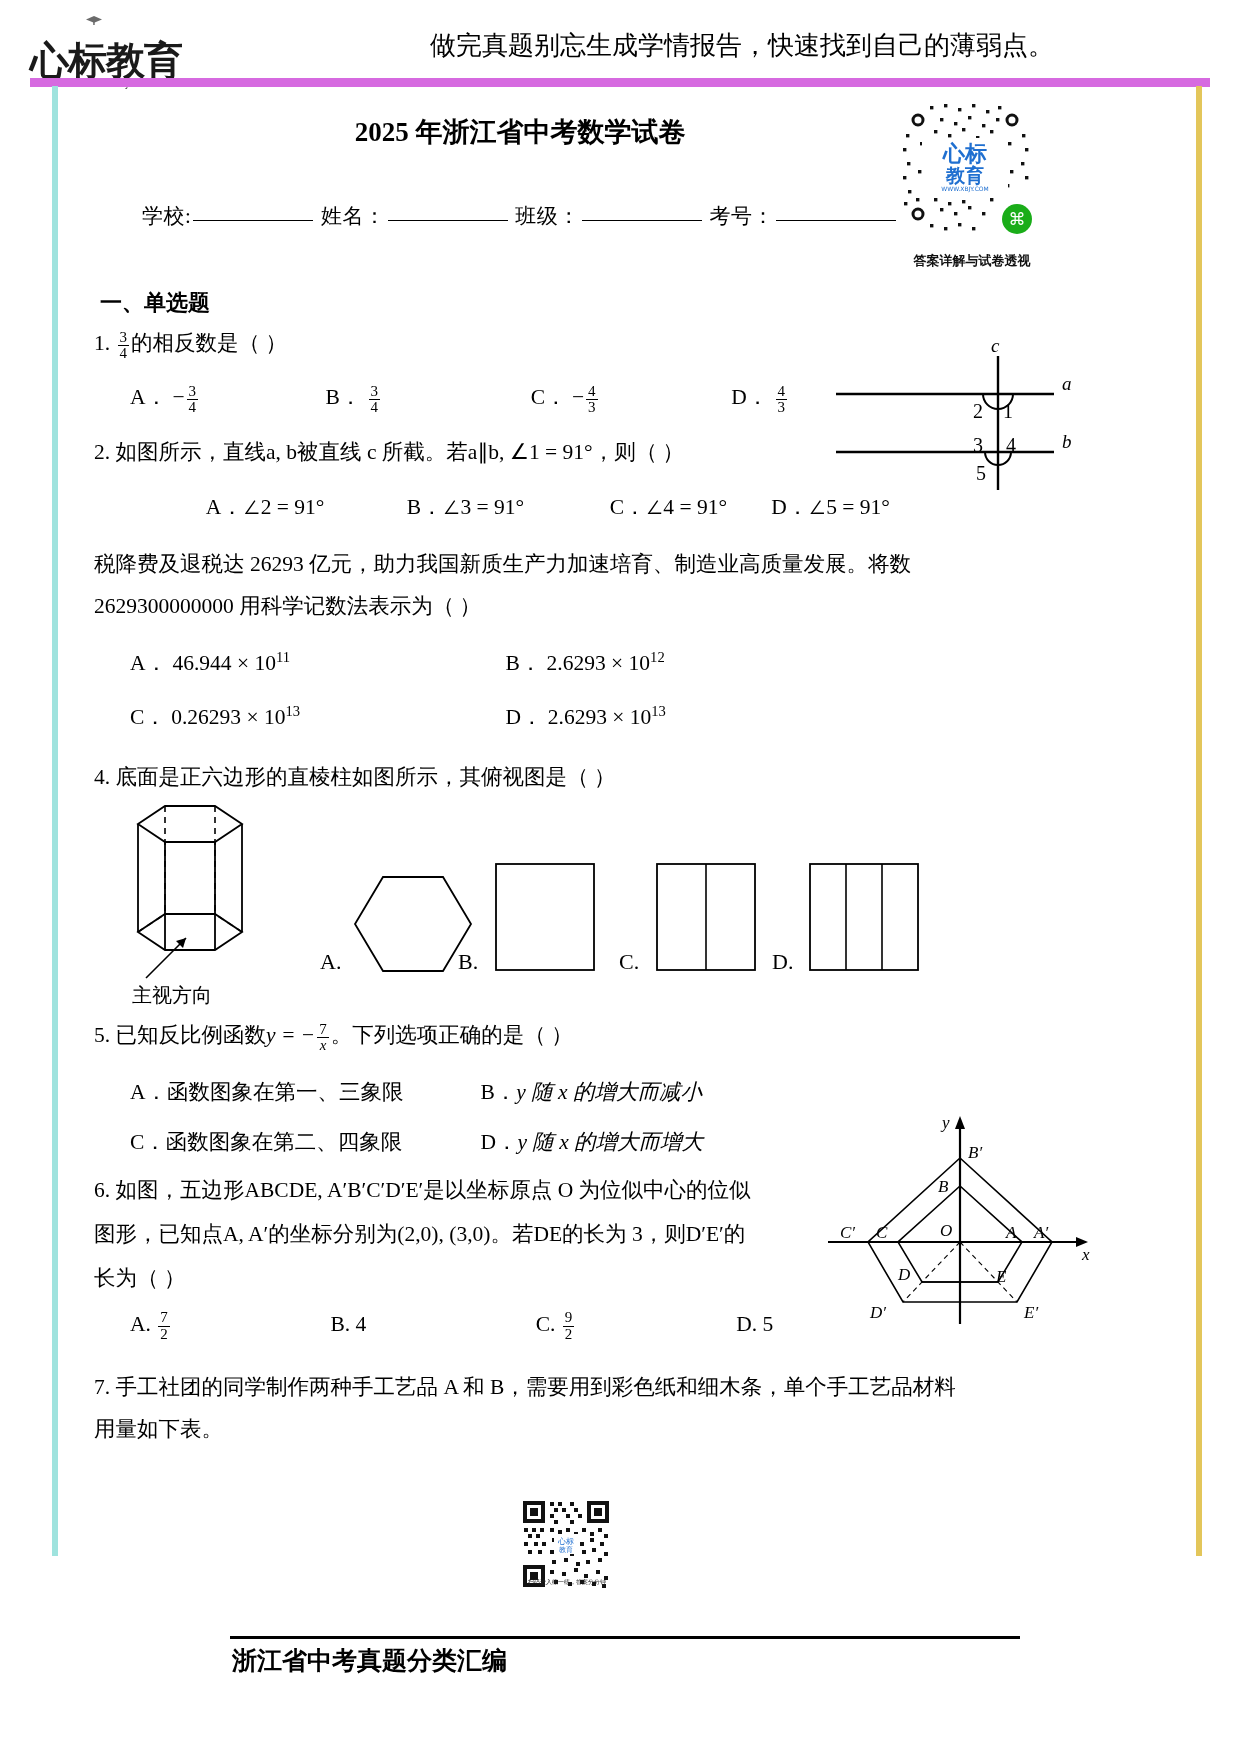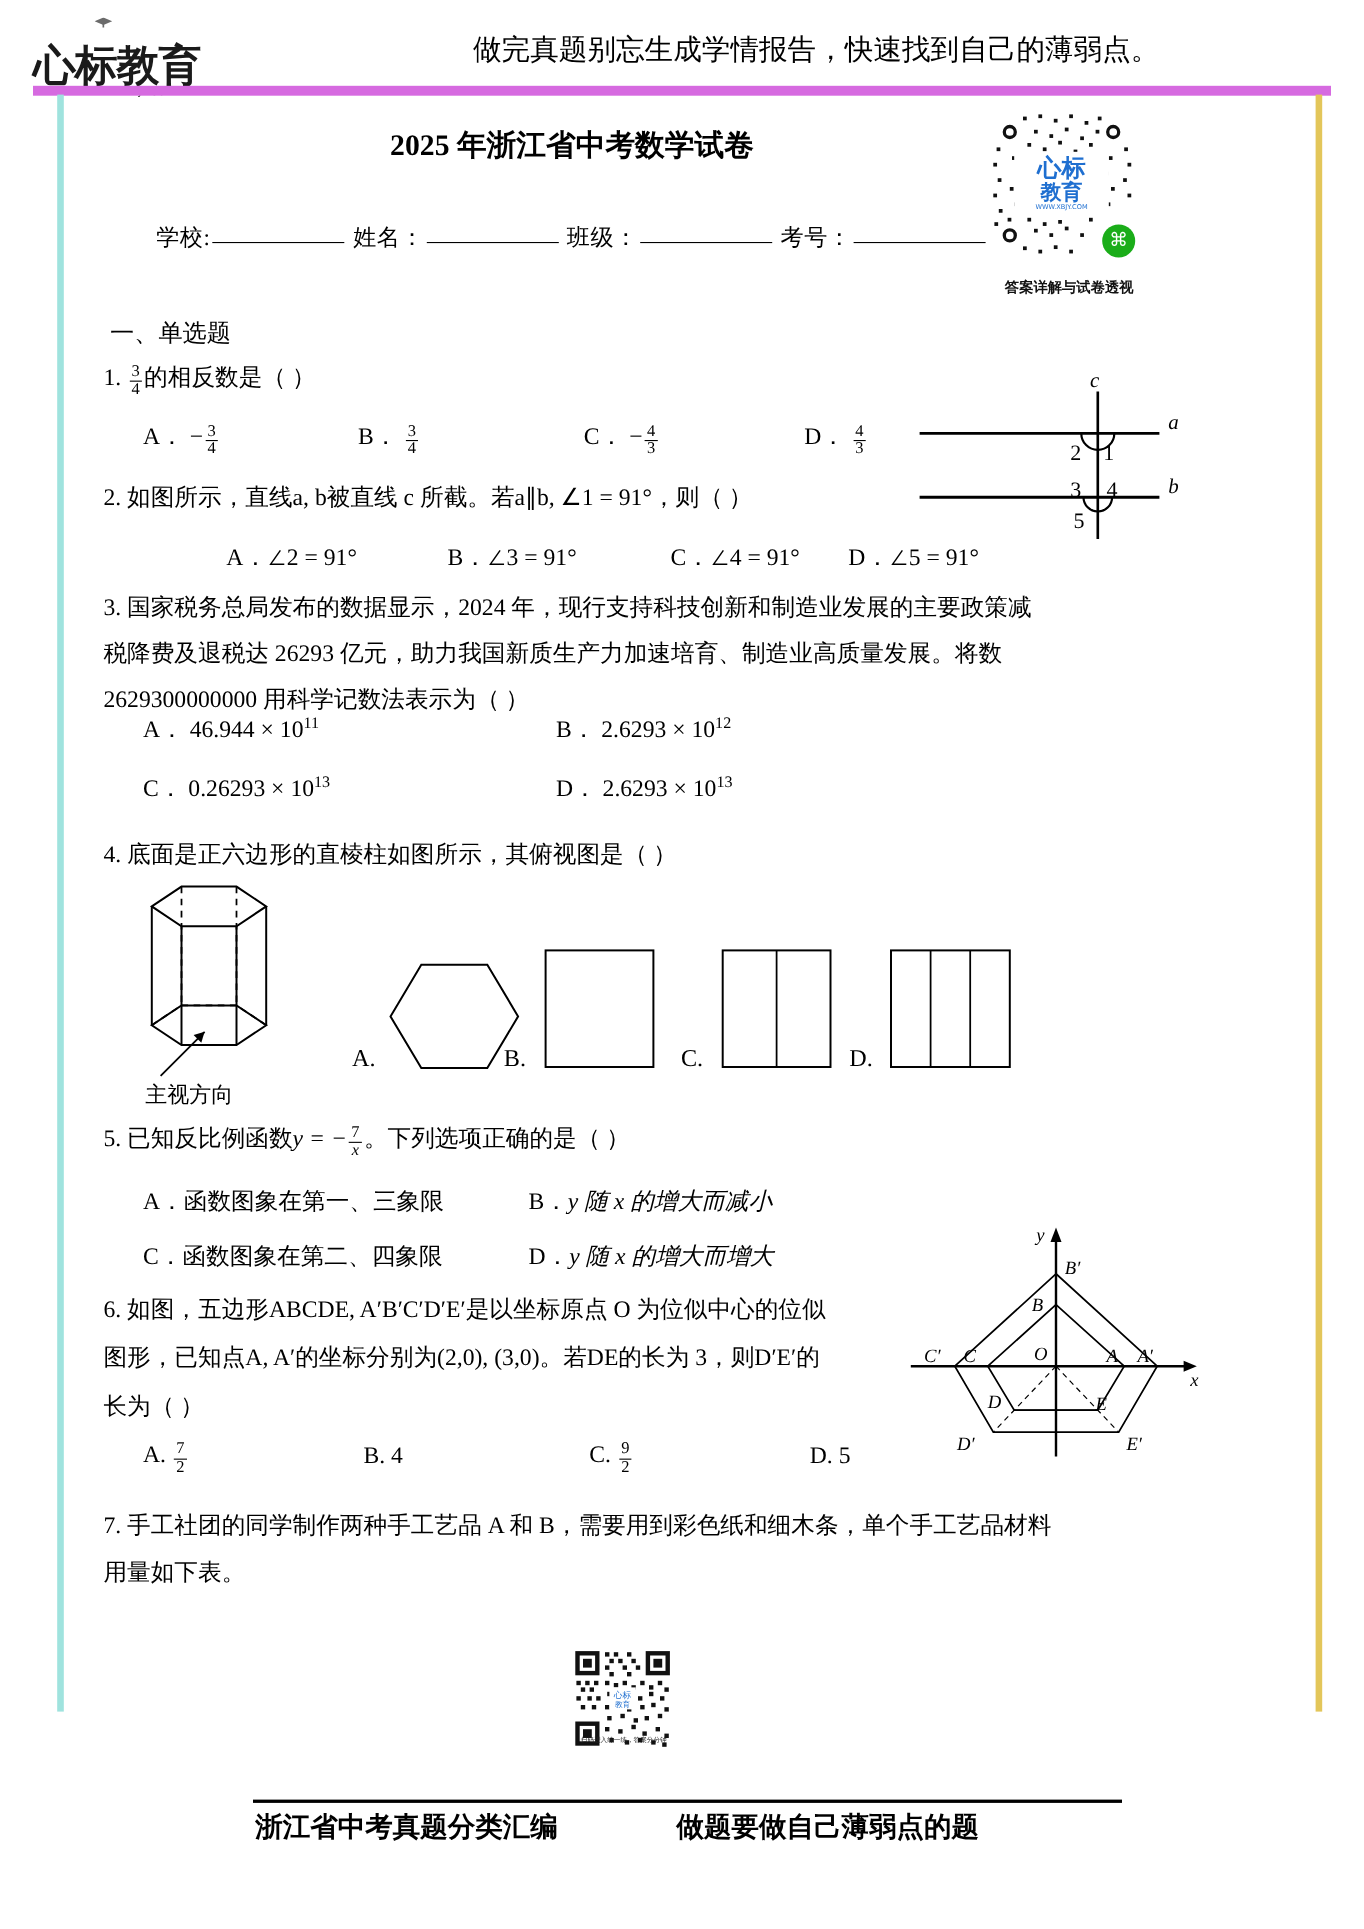--- a/index.html
+++ b/index.html
@@ -89,21 +89,21 @@
     font-size:17px;font-family:"DejaVu Sans",sans-serif;
   }
   .qr-caption{
     position:absolute;left:822px;top:160px;width:160px;text-align:center;
     font-family:"DejaVu Sans", sans-serif;font-weight:bold;font-size:13px;color:#111;
     white-space:nowrap;
   }
   
   .sec-head{
     position:absolute;left:30px;top:196px;
-    font-family:"DejaVu Sans", sans-serif;font-weight:normal;font-size:22px;
+    font-family:"DejaVu Sans", sans-serif;font-weight:bold;font-size:22px;
   }
   .q{ position:absolute; font-size:21.5px; line-height:30px; }
   .opts{ position:absolute; font-size:21.5px; }
   .frac{
     display:inline-block;vertical-align:-0.55em;text-align:center;
     font-size:15px;line-height:1.05;margin:0 2px;
   }
   .frac .num{display:block;padding:0 2px;}
   .frac .den{display:block;border-top:1.3px solid #000;padding:0 2px;}
   .it{font-style:italic;}
@@ -300,24 +300,20 @@
     <text x="236" y="48" font-family="Liberation Serif, serif" font-style="italic" font-size="19">a</text>
     <text x="236" y="106" font-family="Liberation Serif, serif" font-style="italic" font-size="19">b</text>
     <text x="177" y="76" font-family="Liberation Serif, serif" font-size="20">1</text>
     <text x="147" y="76" font-family="Liberation Serif, serif" font-size="20">2</text>
     <text x="147" y="110" font-family="Liberation Serif, serif" font-size="20">3</text>
     <text x="180" y="110" font-family="Liberation Serif, serif" font-size="20">4</text>
     <text x="150" y="138" font-family="Liberation Serif, serif" font-size="20">5</text>
   </svg>
 
   <div class="q" style="left:24px;top:445px;width:1080px;">
-    <div>
-      <span>3.</span>
-      <span>国家税务总局发布的数据显示，2024 年，现行支持科技创新和制造业发展的主要政策减</span>
-    </div>
     <div style="margin-top:12px;">税降费及退税达 26293 亿元，助力我国新质生产力加速培育、制造业高质量发展。将数</div>
     <div style="margin-top:12px;">2629300000000 用科学记数法表示为（  ）</div>
   </div>
 
   <div class="opts" style="left:60px;top:556px;width:900px;">
     <span class="opt-col" style="width:370px;">
       <span>A．</span>
       <span>46.944</span>
       <span>×</span>
       <span>10</span><sup>11</sup>
@@ -562,14 +558,13 @@
     <rect x="34" y="36" width="24" height="20" fill="#fff"></rect>
     <text x="46" y="46" text-anchor="middle" font-family="DejaVu Sans, sans-serif" font-size="8" fill="#1f6fd0">心标</text>
     <text x="46" y="54" text-anchor="middle" font-family="DejaVu Sans, sans-serif" font-size="7" fill="#1f6fd0">教育</text>
   </g>
 </svg>
 <div class="foot-qr-cap">扫码进入练一练，答案分分钟</div>
 
 <div class="footer">
   <div class="foot-line"></div>
   <div class="foot-left">浙江省中考真题分类汇编</div>
-  <div class="foot-right">做题要做自己薄弱点的题</div>
 </div>
 
 </body></html>

